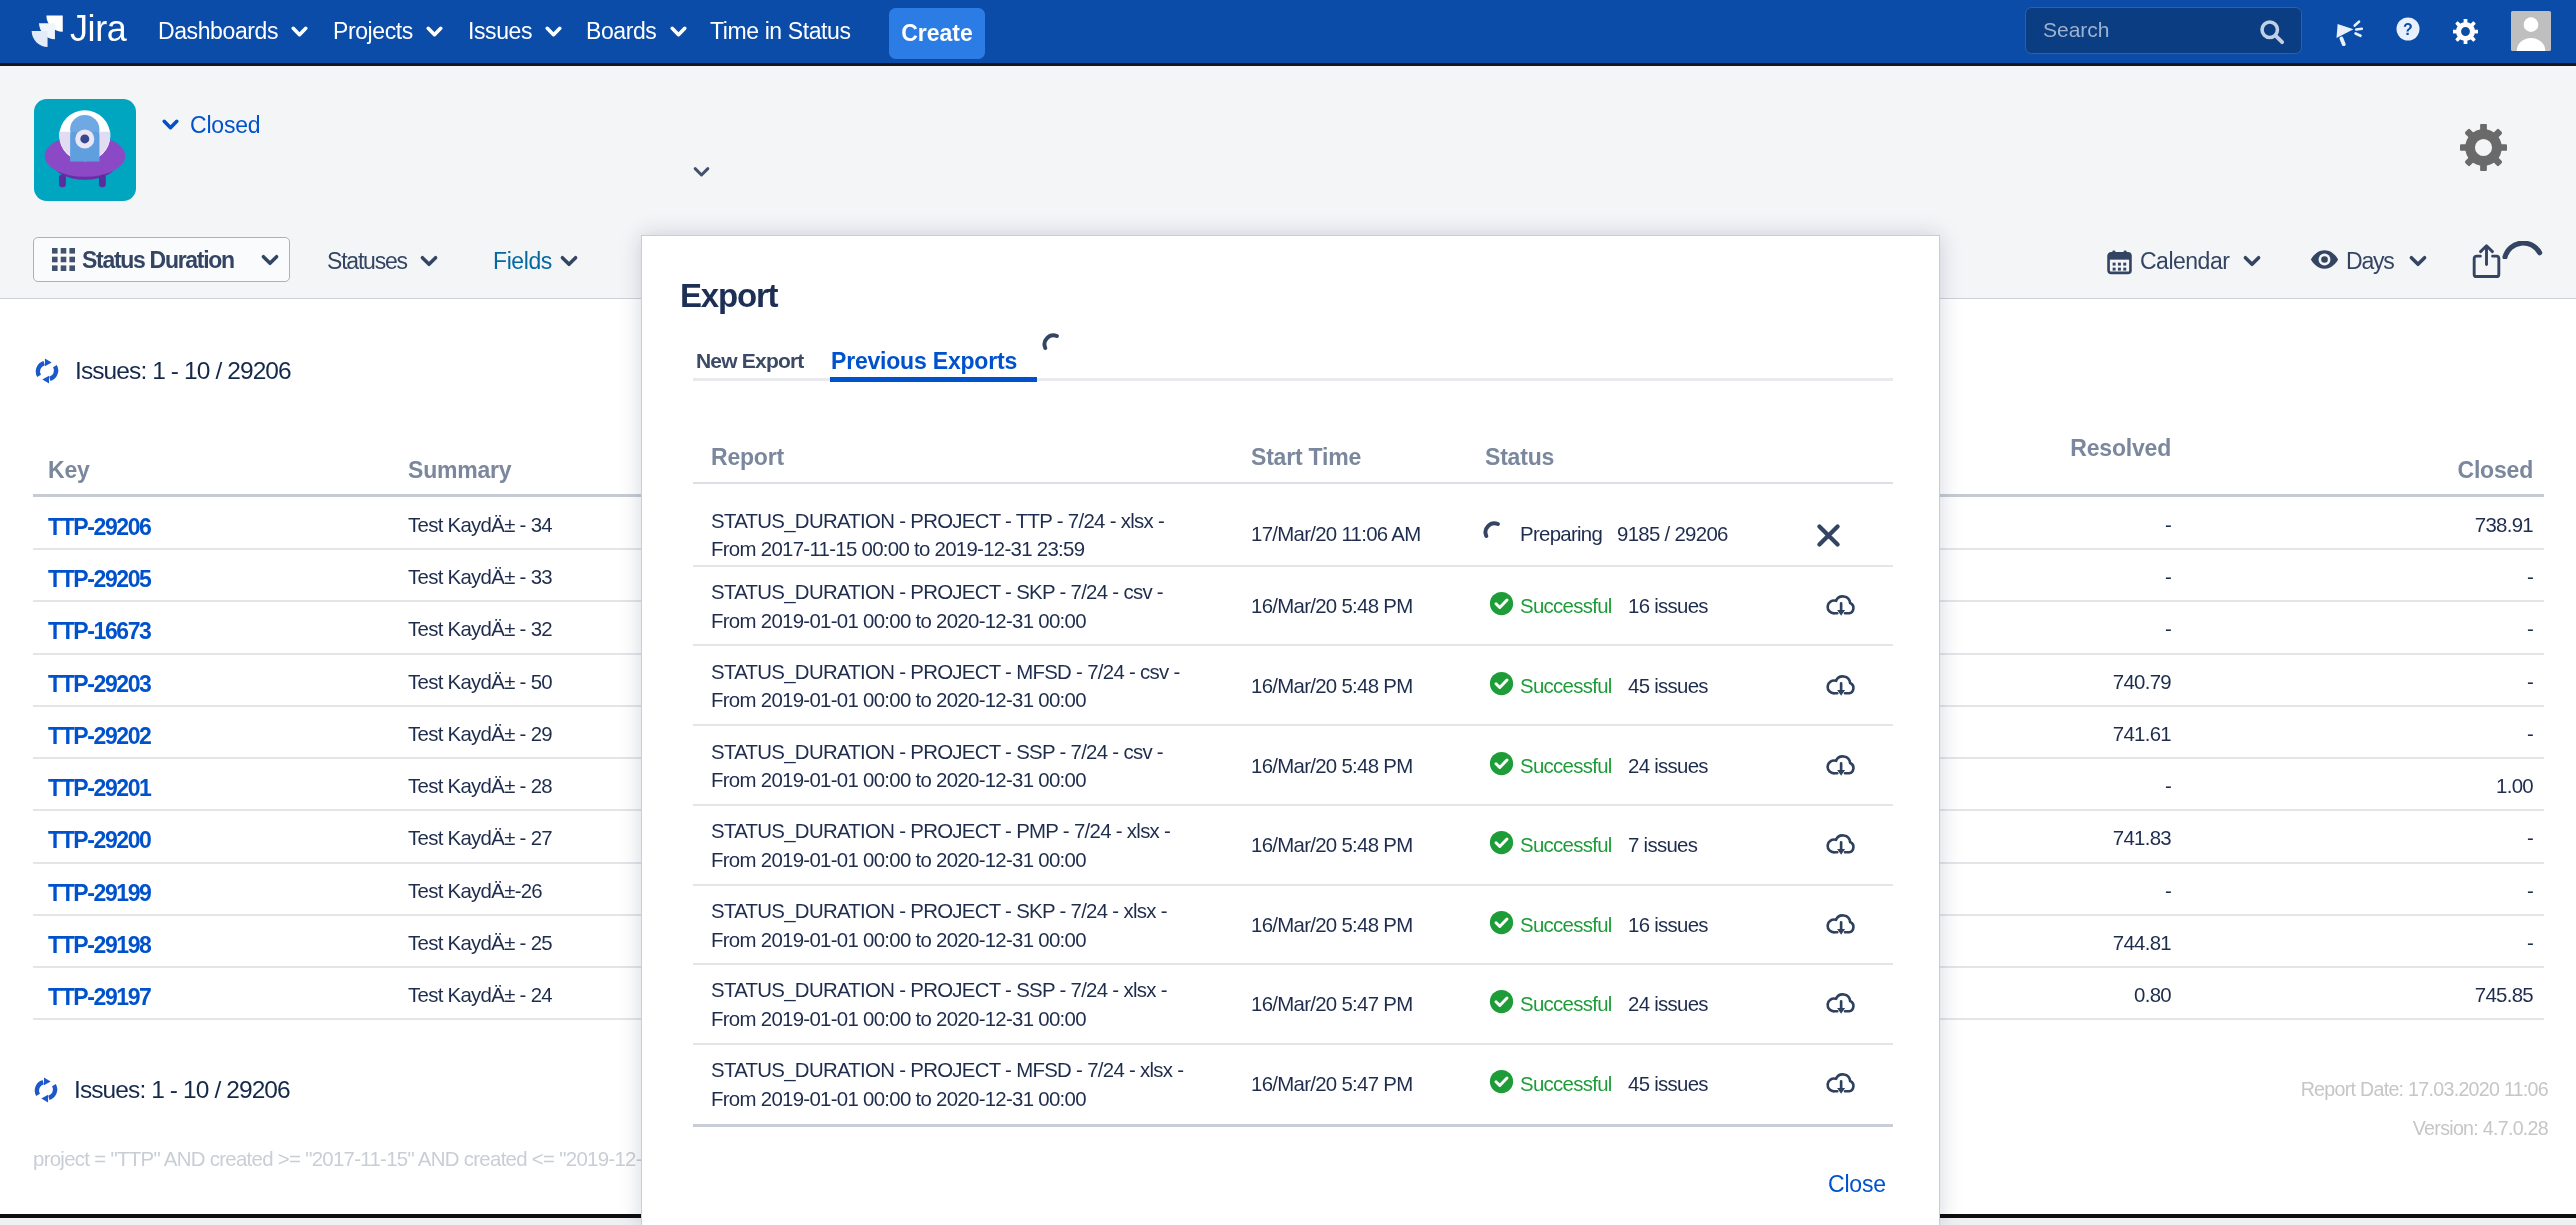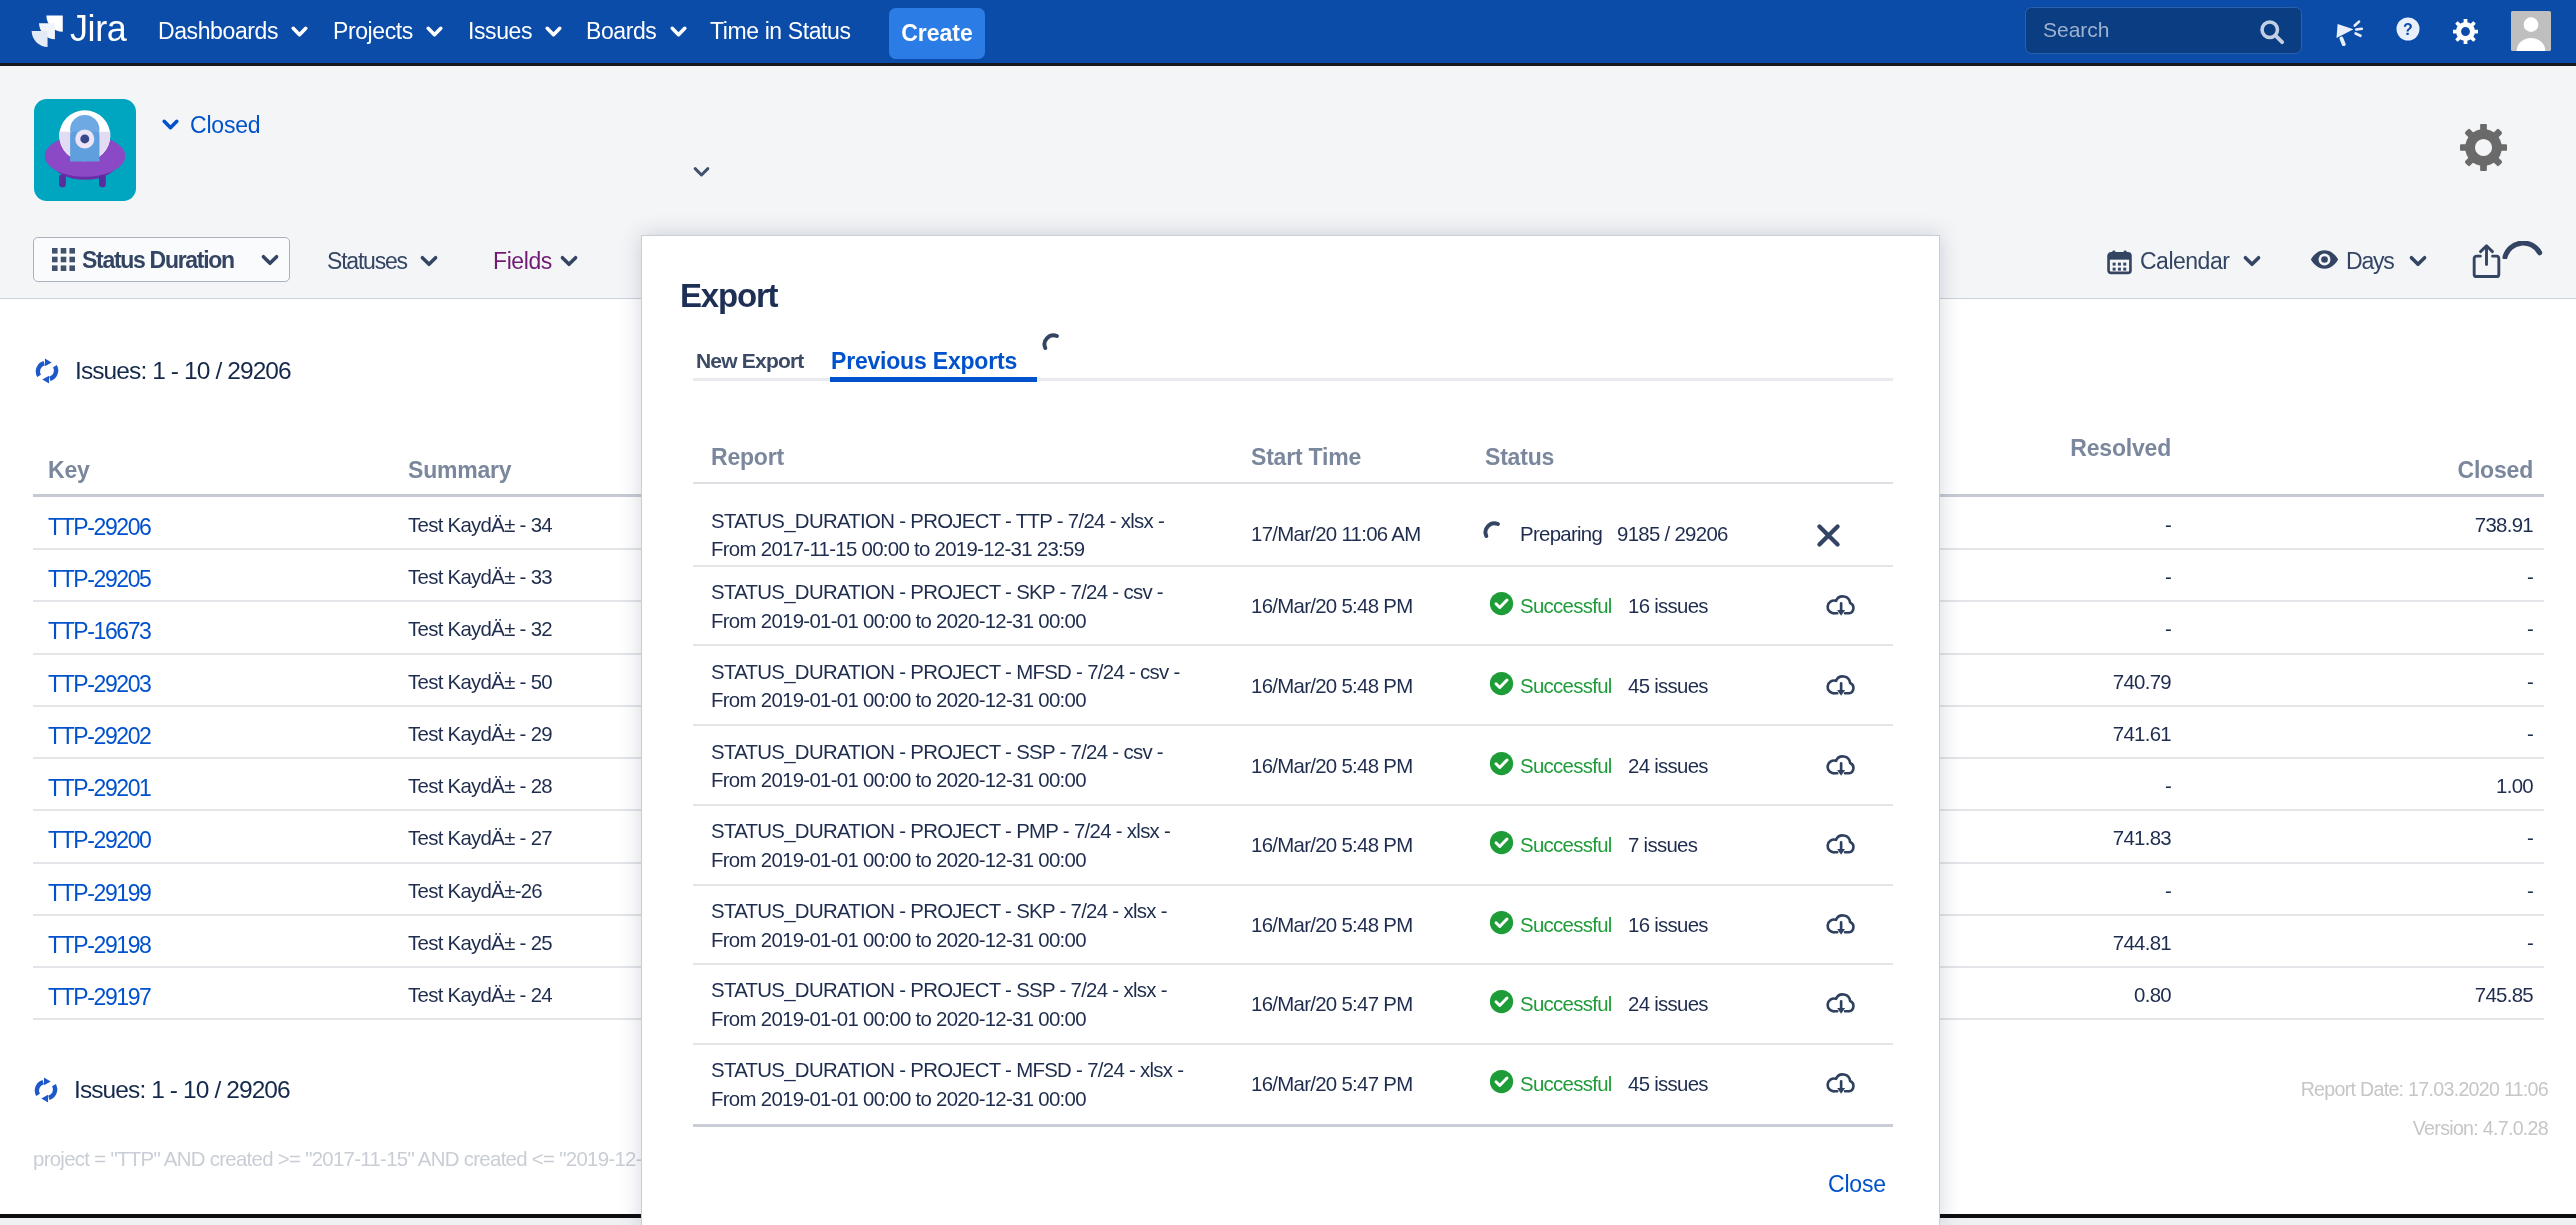--- a/index.html
+++ b/index.html
@@ -9,21 +9,21 @@
 #page { position:relative; width:2576px; height:1226px; }
 
 #nav { position:absolute; left:0; top:0; width:2576px; height:63px; background:#0a4ca8; }
 #navline { position:absolute; left:0; top:63px; width:2576px; height:2.5px; background:#15181d; }
 .navitem { position:absolute; top:0; height:63px; display:flex; align-items:center; color:#fff; font-size:23px; letter-spacing:-0.4px; gap:11.4px; }
 
 #band { position:absolute; left:0; top:65px; width:2576px; height:234px; background:#f4f5f7; border-bottom:1.6px solid #ccd1d9; }
 
 .hdrtxt { color:#7a879c; font-weight:bold; font-size:23px; letter-spacing:-0.2px; }
 .body28 { color:#1e2c4e; font-size:20.4px; letter-spacing:-0.7px; }
-.keylink { color:#0052cc; font-weight:normal; font-size:23px; letter-spacing:-1.4px; }
+.keylink { color:#0052cc; font-weight:bold; font-size:23px; letter-spacing:-1.4px; }
 .sep { position:absolute; height:1.6px; background:#e3e5e9; }
 
 #modal { position:absolute; left:641px; top:235px; width:1299px; height:991px; background:#fff;
   border:1.6px solid #c8cdd6; box-shadow:0 0 21px rgba(9,30,66,.18); z-index:10; }
 .green { color:#1d9c37; }
 </style>
 </head>
 <body>
 <div id="page">
   <div id="band"></div>
@@ -137,21 +137,21 @@
       </g>
   </svg>
   <div class="abs" style="left:82px;top:247px;color:#344563;font-size:23px;font-weight:bold;letter-spacing:-1.3px">Status Duration</div>
   <svg class="abs" style="left:259px;top:249px" width="22" height="22" viewBox="0 0 20 20">
       <path d="M4 7 L10 13 L16 7" stroke="#344563" stroke-width="3.2" fill="none" stroke-linecap="round" stroke-linejoin="round"></path>
     </svg>
   <div class="abs" style="left:327px;top:248px;color:#344563;font-size:23px;letter-spacing:-1.2px">Statuses</div>
   <svg class="abs" style="left:418px;top:250px" width="22" height="22" viewBox="0 0 20 20">
       <path d="M4 7 L10 13 L16 7" stroke="#344563" stroke-width="3.2" fill="none" stroke-linecap="round" stroke-linejoin="round"></path>
     </svg>
-  <div class="abs" style="left:493px;top:248px;color:#701a75;font-size:23px;letter-spacing:-0.4px">Fields</div>
+  <div class="abs" style="left:493px;top:248px;color:#0369a1;font-size:23px;letter-spacing:-0.4px">Fields</div>
   <svg class="abs" style="left:558px;top:250px" width="22" height="22" viewBox="0 0 20 20">
       <path d="M4 7 L10 13 L16 7" stroke="#344563" stroke-width="3.2" fill="none" stroke-linecap="round" stroke-linejoin="round"></path>
     </svg>
   <svg class="abs" style="left:2107px;top:249px" width="25" height="26" viewBox="0 0 16 16">
     <rect x="1" y="2.5" width="14" height="12.5" rx="1.6" fill="none" stroke="#344563" stroke-width="1.7"></rect>
     <rect x="1" y="2.5" width="14" height="4" fill="#344563"></rect>
     <rect x="3.4" y="0.6" width="2" height="3.4" rx="0.9" fill="#344563"></rect>
     <rect x="10.6" y="0.6" width="2" height="3.4" rx="0.9" fill="#344563"></rect>
     <g fill="#344563">
         <rect x="3.6" y="8.4" width="1.9" height="1.9"></rect>

